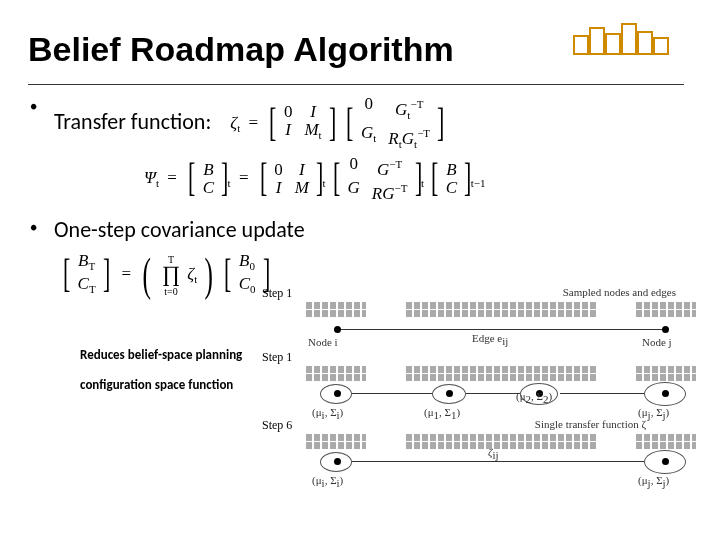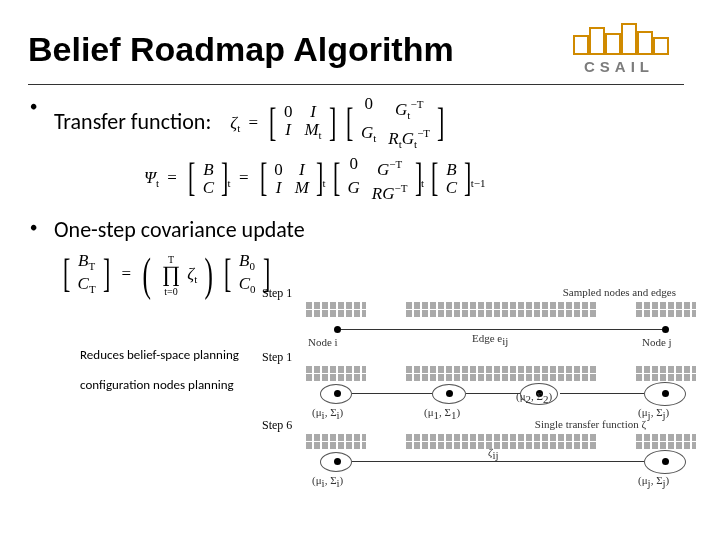--- a/index.html
+++ b/index.html
@@ -99,20 +99,21 @@
     position: relative;
   }
   .mat .cells span { white-space: nowrap; }
   .sub { font-size: 11px; vertical-align: sub; }
   .sup { font-size: 11px; vertical-align: super; }
   .note {
     font-size: 13px;
     line-height: 15px;
     width: 230px;
     margin: 48px 0 0 26px;
+    font-weight: bold;
   }
   
   .diagram {
     position: absolute;
     left: 306px;
     top: 302px;
     width: 400px;
   }
   .step {
     margin-bottom: 36px;
@@ -177,21 +178,20 @@
       <svg width="130" height="36" viewBox="0 0 130 36">
         <g fill="none" stroke="#d08a00" stroke-width="2">
           <rect x="20" y="16" width="14" height="18"></rect>
           <rect x="36" y="8" width="14" height="26"></rect>
           <rect x="52" y="14" width="14" height="20"></rect>
           <rect x="68" y="4" width="14" height="30"></rect>
           <rect x="84" y="12" width="14" height="22"></rect>
           <rect x="100" y="18" width="14" height="16"></rect>
         </g>
       </svg>
-      <div class="logo-word">CSAIL</div>
     </div>
   </div>
   <hr class="hr">
 
   <ul class="bullets">
     <li>
       <span>Transfer function:</span>
 
       
       <span class="eq eq-inline">
@@ -291,21 +291,21 @@
             <span><i>B</i><span class="sub">0</span></span>
             <span><i>C</i><span class="sub">0</span></span>
           </span>
           <span class="brk">]</span>
         </span>
       </div>
 
       <div class="note">
         <span>Reduces belief-space planning</span><br>
         <br>
-        <span>configuration nodes planning</span>
+        <span>configuration space function</span>
       </div>
     </li>
   </ul>
 
   <div class="diagram">
 
     <div class="step">
       <span class="steplabel">Step 1</span>
       <span class="cap" style="right:30px;top:-16px">Sampled nodes and edges</span>
       <div class="bars">

